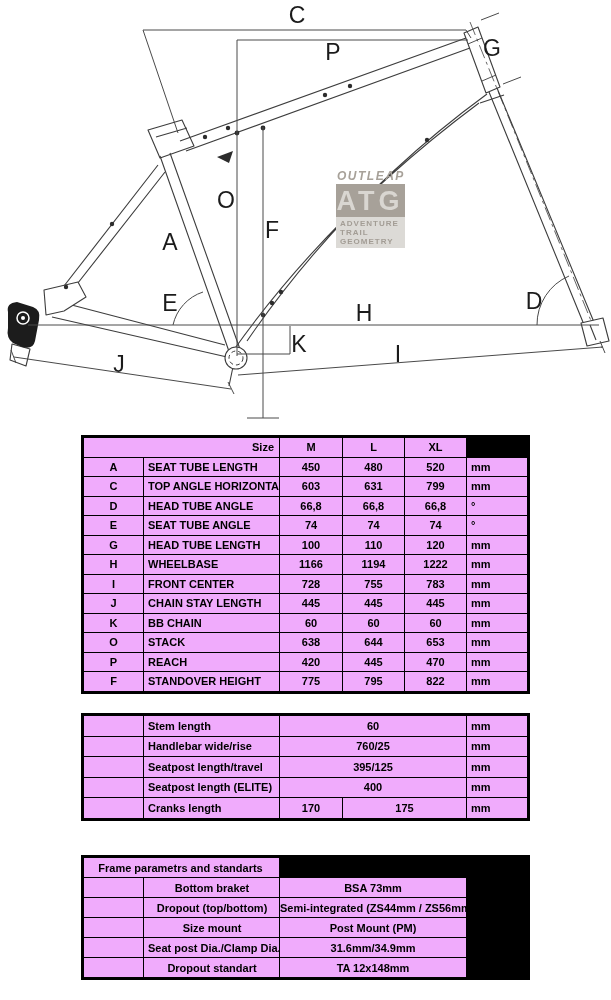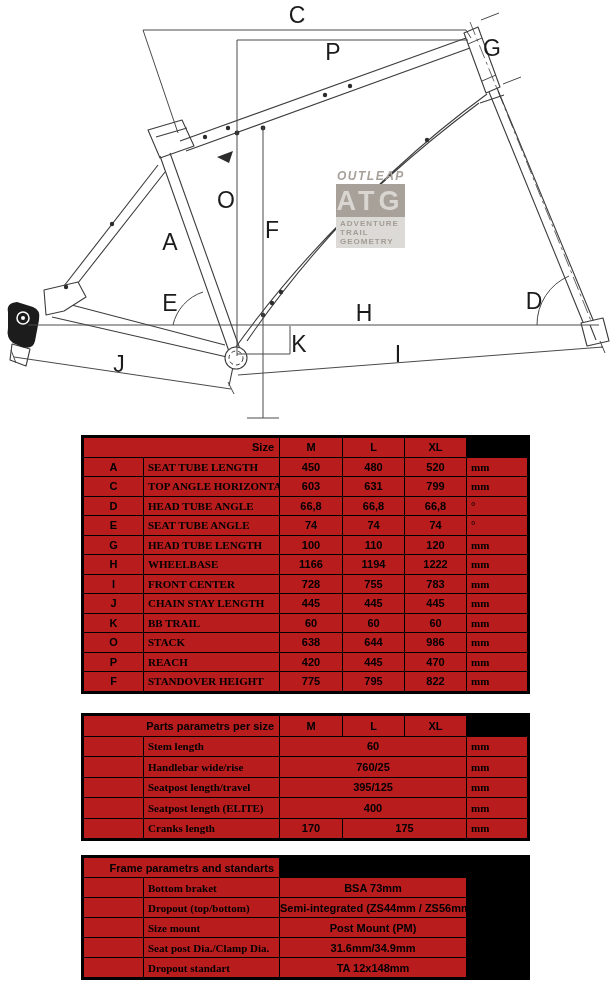--- a/index.html
+++ b/index.html
@@ -6,31 +6,31 @@
   .stage{position:relative;width:611px;height:1000px;background:#ffffff;overflow:hidden;
          font-family:"Liberation Sans",sans-serif;}
   
   #diagram{position:absolute;left:0;top:0;}
   .dim-label{font:23px "Liberation Sans",sans-serif;fill:#1b1b1b;}
   .wm-brand{font:italic bold 12px "Liberation Sans",sans-serif;fill:#a7a199;letter-spacing:1.5px;}
   .wm-atg{font:bold 27px "Liberation Sans",sans-serif;fill:#d9d6d1;letter-spacing:4px;}
   .wm-word{font:bold 8px "Liberation Sans",sans-serif;fill:#a39d95;letter-spacing:1px;}
   
   table.spec{position:absolute;border-collapse:collapse;table-layout:fixed;
-             border:3px solid #000;background:#b91c1c;}
+             border:3px solid #000;background:#f0abfc;}
   .spec td{border:1px solid #000;font:bold 11px "Liberation Sans",sans-serif;color:#000;
            padding:0 3px;overflow:hidden;white-space:nowrap;vertical-align:middle;}
   #size-table{left:81px;top:435px;width:446px;}
   #parts-table{left:81px;top:713px;width:446px;}
   #frame-table{left:81px;top:855px;width:446px;}
   #size-table td{height:18.5px;}
   #parts-table td{height:19.5px;}
-  #frame-table td{height:19px;}
+  #frame-table td{height:19px;text-align:center;}
   .spec td.c{text-align:center;}
-  .spec td.l{text-align:left;padding-left:4px;font-family:Liberation Serif, serif;}
+  .spec td.l{text-align:left;padding-left:4px;}
   .spec td.r{text-align:right;padding-right:5px;}
   .spec td.corner{text-align:right;padding-right:5px;}
   .spec td.black{background:#000;border-color:#000;}
   .spec td.val{padding:0;text-align:center;margin-left:28px;}
 </style>
 </head>
 <body>
 
 <div class="stage">
 
@@ -207,32 +207,32 @@
         <tr>
           <td class="c">J</td>
           <td class="l">CHAIN STAY LENGTH</td>
           <td class="c val">445</td>
           <td class="c val">445</td>
           <td class="c val">445</td>
           <td class="l">mm</td>
         </tr>
         <tr>
           <td class="c">K</td>
-          <td class="l">BB TRAIL</td>
+          <td class="l">BB CHAIN</td>
           <td class="c val">60</td>
           <td class="c val">60</td>
           <td class="c val">60</td>
           <td class="l">mm</td>
         </tr>
         <tr>
           <td class="c">O</td>
           <td class="l">STACK</td>
           <td class="c val">638</td>
           <td class="c val">644</td>
-          <td class="c val">986</td>
+          <td class="c val">653</td>
           <td class="l">mm</td>
         </tr>
         <tr>
           <td class="c">P</td>
           <td class="l">REACH</td>
           <td class="c val">420</td>
           <td class="c val">445</td>
           <td class="c val">470</td>
           <td class="l">mm</td>
         </tr>
@@ -251,27 +251,20 @@
     <colgroup>
       <col style="width:61px">
         <col style="width:136px">
         <col style="width:63px">
       <col style="width:62px">
         <col style="width:62px">
         <col style="width:62px">
     </colgroup>
     <tbody>
         <tr>
-          <td colspan="2" class="corner">Parts parametrs per size</td>
-          <td class="c">M</td>
-          <td class="c">L</td>
-          <td class="c">XL</td>
-          <td class="black"></td>
-        </tr>
-        <tr>
           <td class=""></td>
           <td class="l">Stem length</td>
           <td colspan="3" class="c val">60</td>
           <td class="l">mm</td>
         </tr>
         <tr>
           <td class=""></td>
           <td class="l">Handlebar wide/rise</td>
           <td colspan="3" class="c val">760/25</td>
           <td class="l">mm</td>

